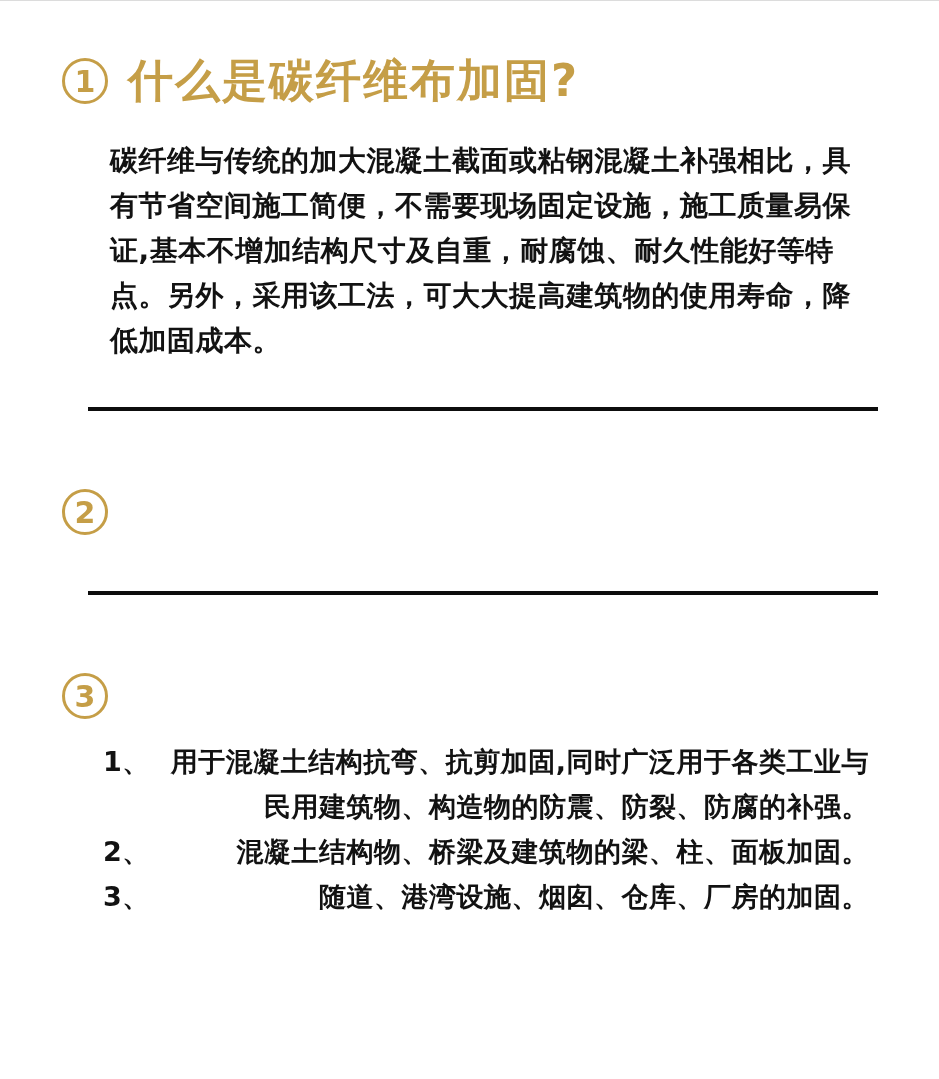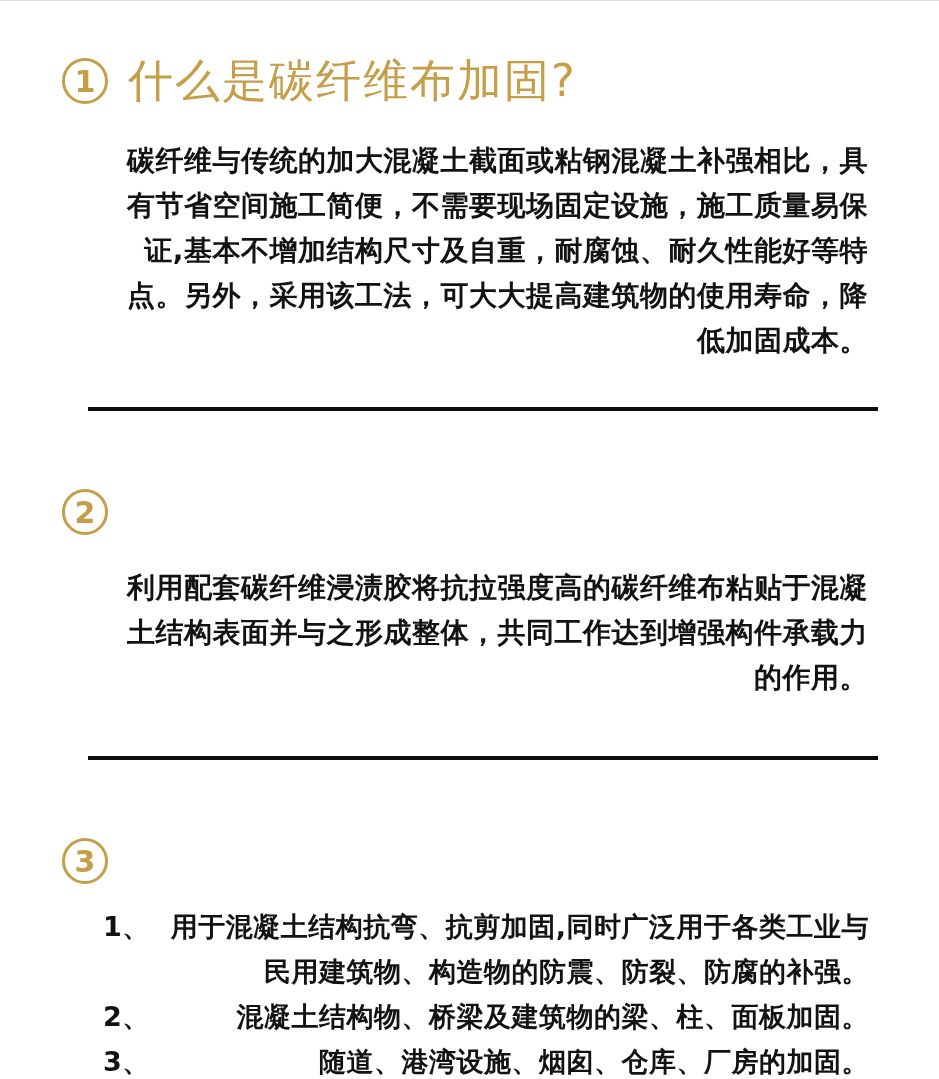--- a/index.html
+++ b/index.html
@@ -37,34 +37,34 @@
     font-weight: 700;
     display: flex;
     align-items: center;
     justify-content: center;
     flex-shrink: 0;
   }
   .heading-title {
     margin-left: 20px;
     color: #C59E47;
     font-size: 45px;
-    font-weight: 400;
+    font-weight: 700;
     letter-spacing: 2px;
     line-height: 1.2;
     white-space: nowrap;
   }
   .body-para {
     margin-left: 110px;
     width: 758px;
     font-size: 28px;
     line-height: 45px;
     font-weight: 600;
     color: #121212;
     letter-spacing: 0.5px;
-    text-align: right;
+    text-align: left;
     word-break: break-all;
   }
   .divider {
     margin-left: 88px;
     width: 790px;
     height: 4px;
     background: #0d0d0d;
   }
   .apply-list { margin-left: 103px; }
   .list-row {
@@ -108,21 +108,20 @@
     </div>
     <p class="body-para s1-body">碳纤维与传统的加大混凝土截面或粘钢混凝土补强相比，具有节省空间施工简便，不需要现场固定设施，施工质量易保证,基本不增加结构尺寸及自重，耐腐蚀、耐久性能好等特点。另外，采用该工法，可大大提高建筑物的使用寿命，降低加固成本。</p>
   </div>
 
   <div class="divider divider-1"></div>
 
   <div class="section">
     <div class="section-heading s2-heading">
       <span class="circle-num">2</span>
     </div>
-    <p class="body-para s2-body">利用配套碳纤维浸渍胶将抗拉强度高的碳纤维布粘贴于混凝土结构表面并与之形成整体，共同工作达到增强构件承载力的作用。</p>
   </div>
 
   <div class="divider divider-2"></div>
 
   <div class="section">
     <div class="section-heading s3-heading">
       <span class="circle-num">3</span>
     </div>
     <div class="apply-list s3-list">
       <div class="list-row">

